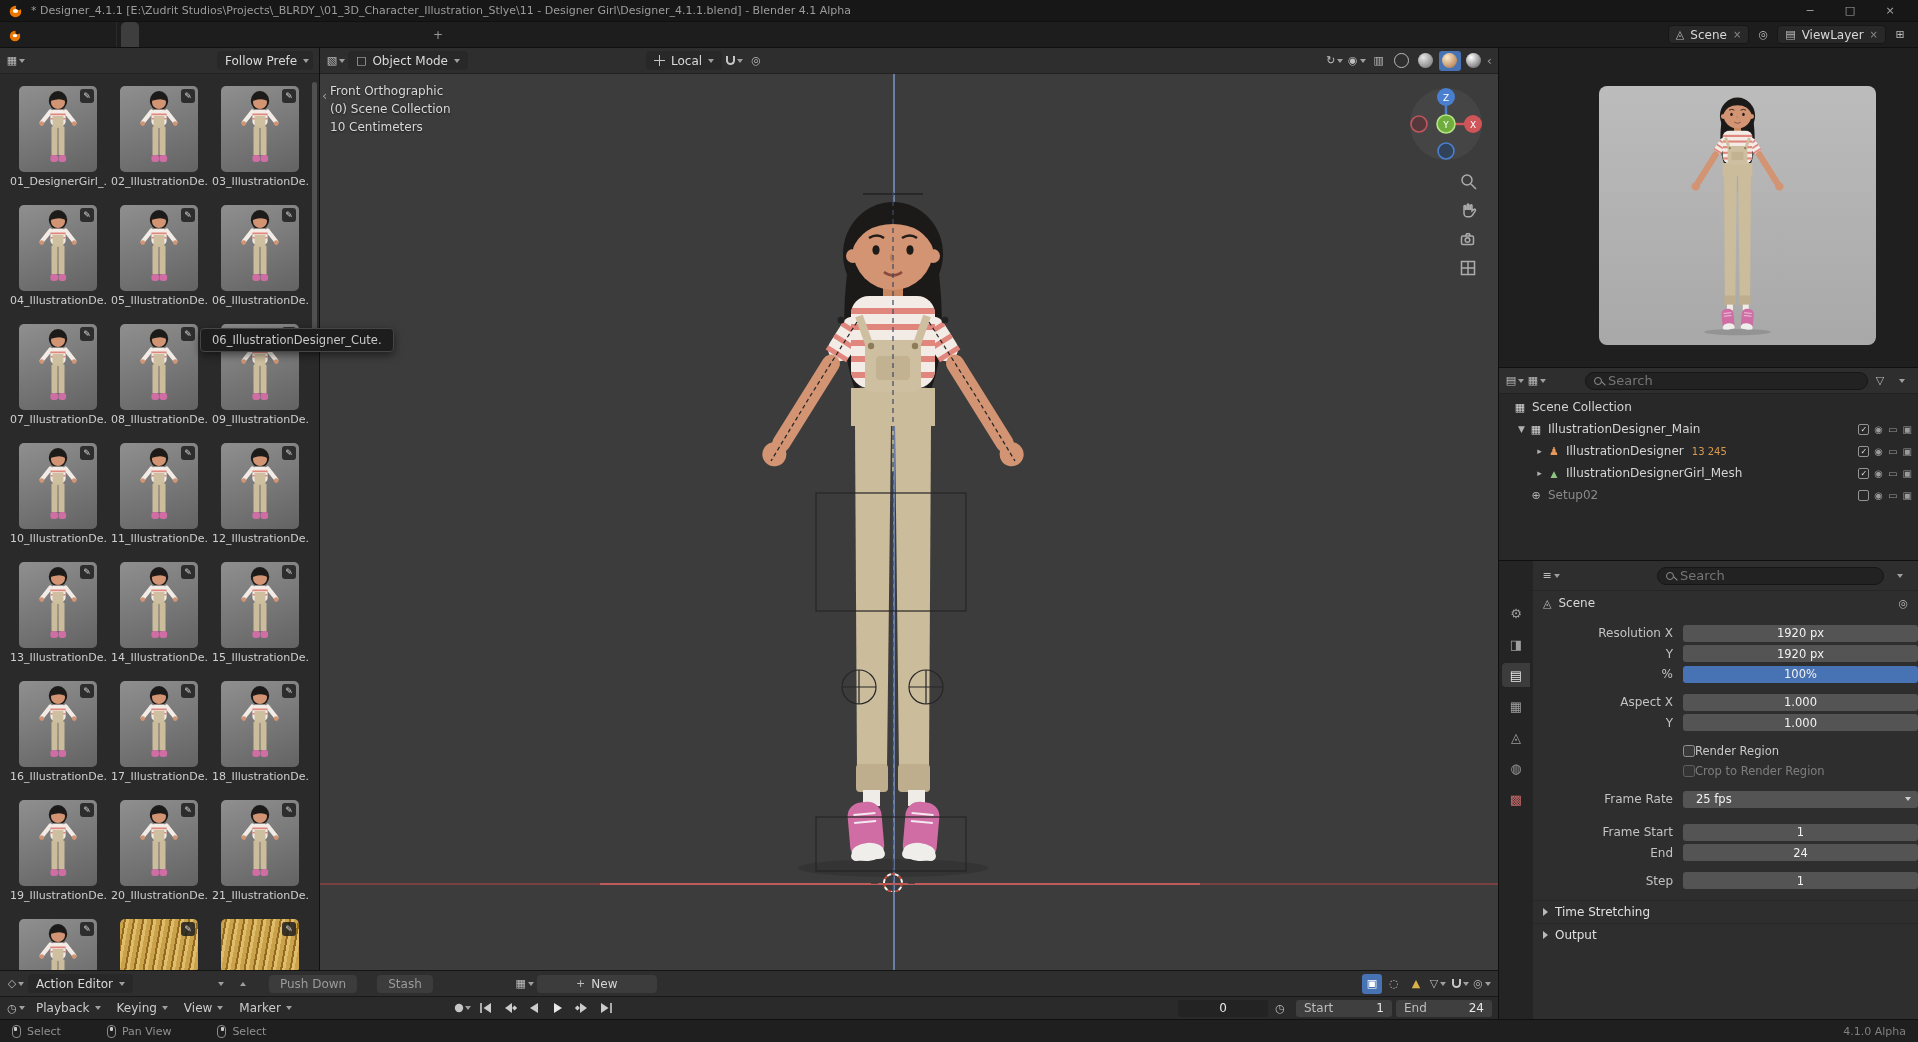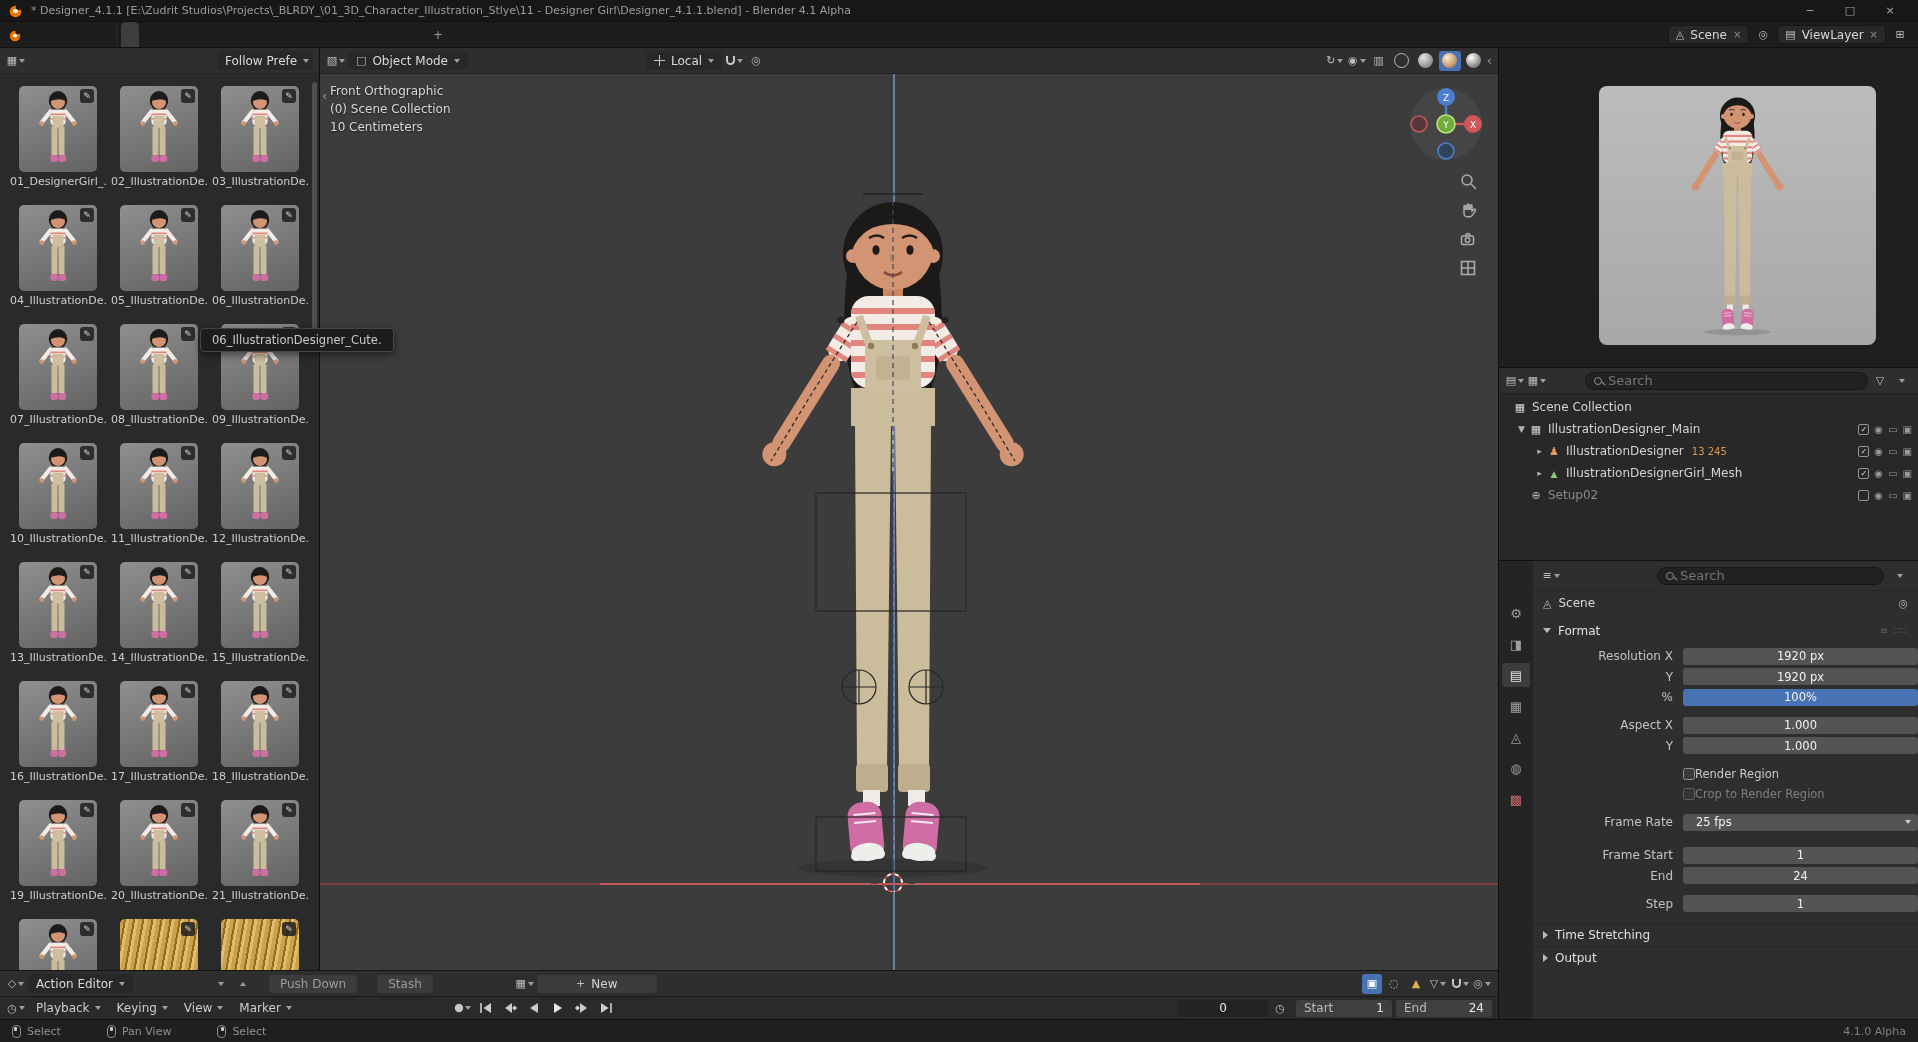--- a/index.html
+++ b/index.html
@@ -932,25 +932,20 @@
               <span class="caret"></span>
             </span>
         </div>
         <div class="prop-crumb">
           <span class="glyph">◬</span>
           <span>Scene</span>
           <span class="glyph" style="margin-left:auto">◎</span>
         </div>
         <div class="prop-body">
 
-          <div class="psec" style="border-top:none">
-            <span class="tri"></span>
-            <span>Format</span>
-            <span class="grip">≡ ∷∷</span>
-          </div>
           <div style="padding:3px 0 8px">
 
           <div class="prow v-field">
                 <div class="plabel">Resolution X</div>
                 <div class="pfield">
 
                   <span class="pval">1920 px</span>
 
                 </div>
               </div>

